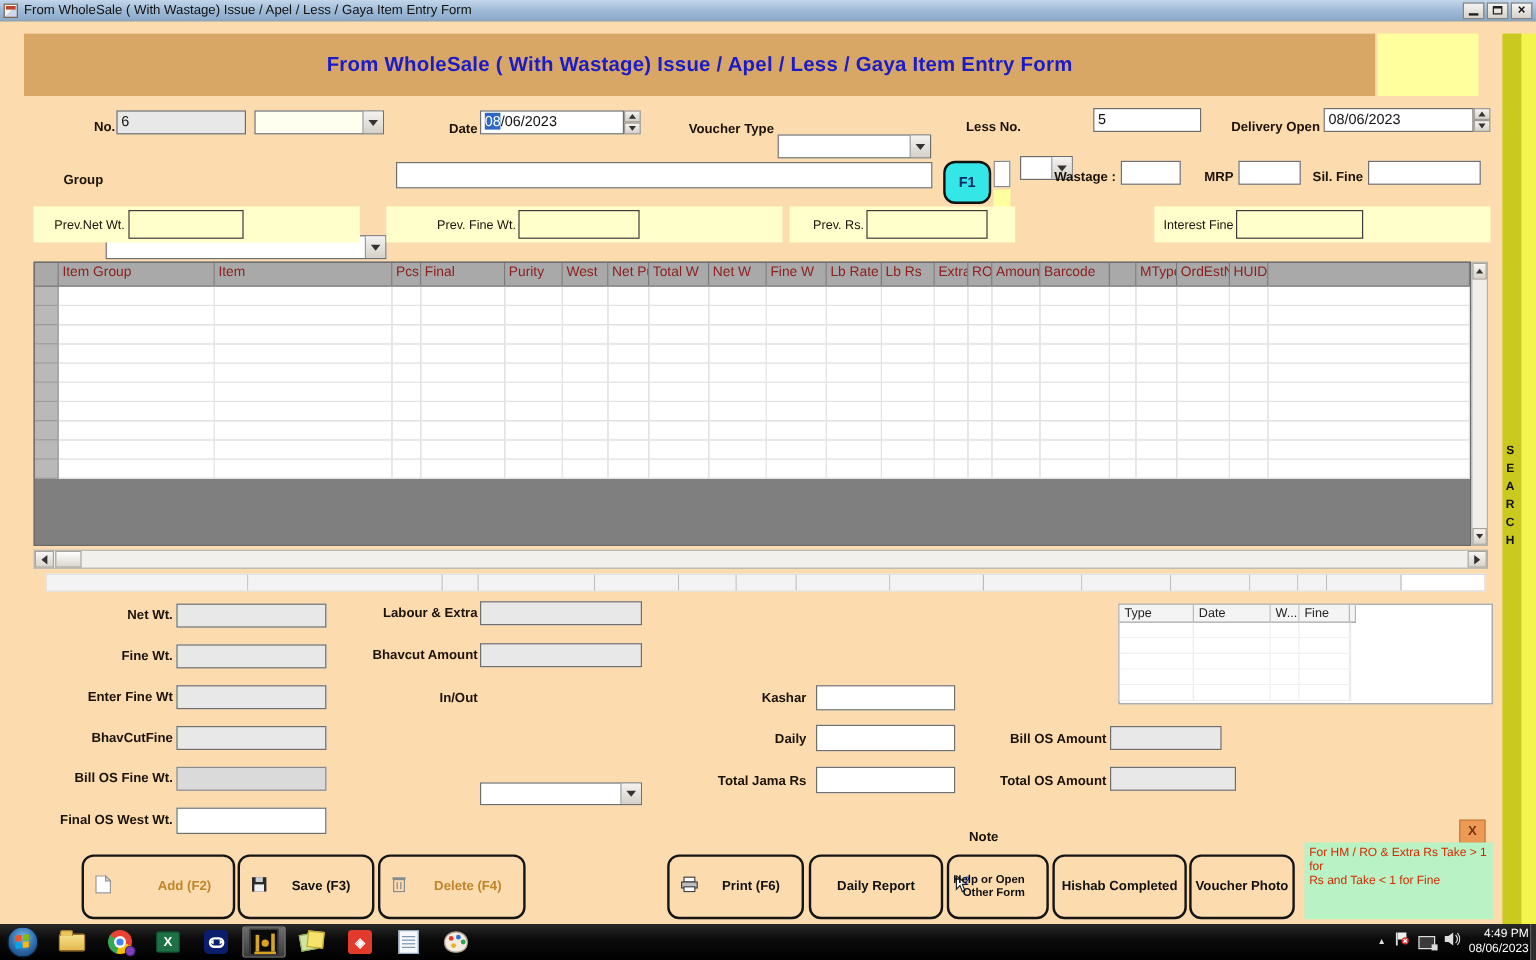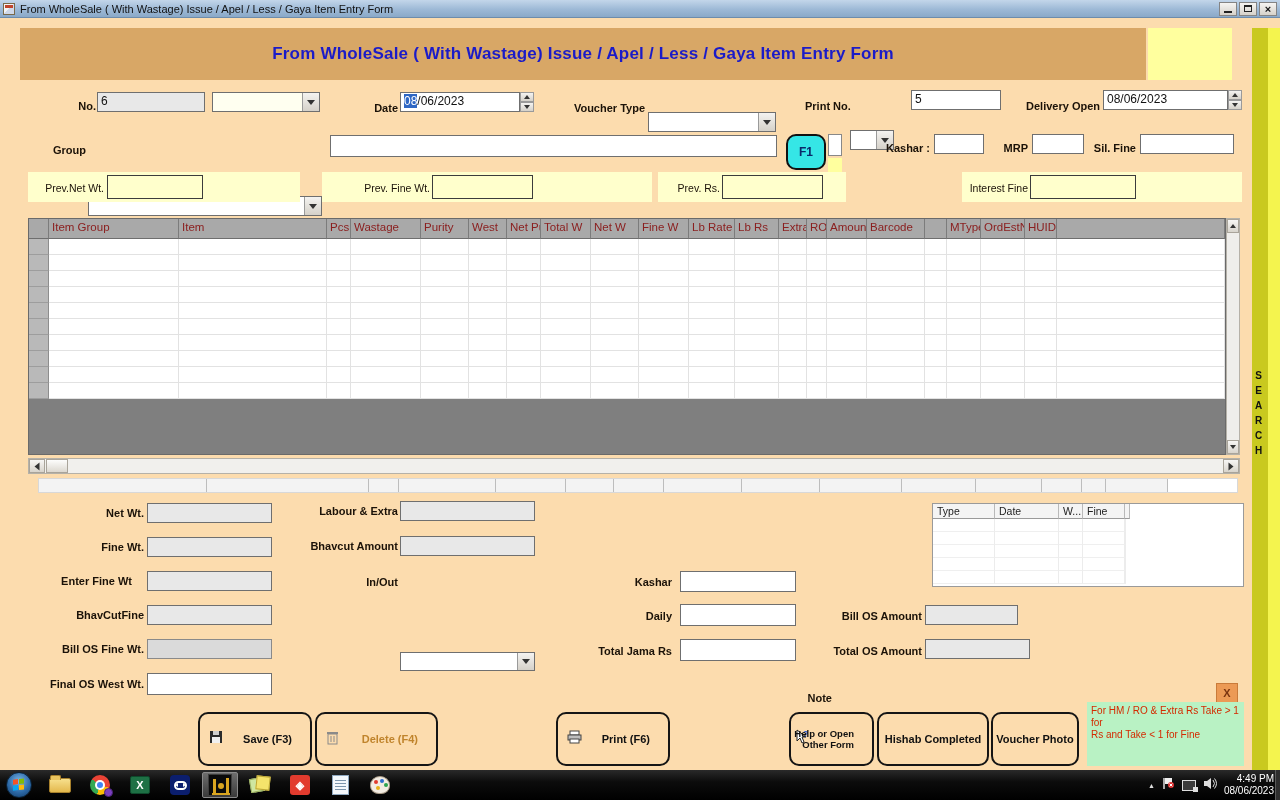--- a/index.html
+++ b/index.html
@@ -193,21 +193,21 @@
       </div>
     </div>
 
   <div class="abs lbl r" style="left:565px;top:84px;width:80px;">Voucher Type</div>
   <div class="abs combo" style="left:648px;top:74px;width:128px;">
       <span class="dd">
         <span class="dd-arrow"></span>
       </span>
     </div>
 
-  <div class="abs lbl r" style="left:805px;top:82px;width:42px;">Print No.</div>
+  <div class="abs lbl r" style="left:805px;top:82px;width:42px;">Less No.</div>
   <div class="abs combo" style="left:850px;top:72px;width:44px;">
       <span class="dd">
         <span class="dd-arrow"></span>
       </span>
     </div>
   <div class="abs tb" style="left:911px;top:72px;width:90px;">5</div>
 
   <div class="abs lbl r" style="left:1022px;top:82px;width:78px;">Delivery  Open</div>
   <div class="abs tb" style="left:1103px;top:72px;width:125px;">08/06/2023</div>
   <div class="abs spin" style="left:1228px;top:72px;">
@@ -223,21 +223,21 @@
   <div class="abs combo" style="left:88px;top:118px;width:234px;">
       <span class="dd">
         <span class="dd-arrow"></span>
       </span>
     </div>
   <div class="abs tb" style="left:330px;top:117px;width:447px;height:22px;"></div>
   <div class="abs f1-btn">F1</div>
   <div class="abs" style="left:828px;top:116px;width:14px;height:22px;background:#fff;border:1px solid #888;"></div>
   <div class="abs" style="left:828px;top:140px;width:14px;height:16px;background:#ffff9e;"></div>
 
-  <div class="abs lbl r" style="left:860px;top:124px;width:70px;">Kashar :</div>
+  <div class="abs lbl r" style="left:860px;top:124px;width:70px;">Wastage :</div>
   <div class="abs tb" style="left:934px;top:116px;width:50px;"></div>
   <div class="abs lbl r" style="left:996px;top:124px;width:32px;">MRP</div>
   <div class="abs tb" style="left:1032px;top:116px;width:52px;"></div>
   <div class="abs lbl r" style="left:1088px;top:124px;width:48px;">Sil. Fine</div>
   <div class="abs tb" style="left:1140px;top:116px;width:94px;"></div>
 
   <div class="abs band" style="left:28px;width:272px;"></div>
   <div class="abs band" style="left:322px;width:330px;"></div>
   <div class="abs band" style="left:658px;width:188px;"></div>
   <div class="abs band" style="left:962px;width:280px;"></div>
@@ -249,21 +249,21 @@
   <div class="abs tb band" style="left:722px;top:157px;width:101px;"></div>
   <div class="abs lbl r" style="left:965px;top:164px;width:63px;font-weight:normal;font-size:10.5px;">Interest Fine</div>
   <div class="abs tb band" style="left:1030px;top:157px;width:106px;"></div>
 
   <div class="abs grid">
     <div class="ghead">
         <div class="gh" style="width: 20px;"></div>
         <div class="gh" style="width: 130px;">Item Group</div>
         <div class="gh" style="width: 148px;">Item</div>
         <div class="gh" style="width: 24px;">Pcs</div>
-        <div class="gh" style="width: 70px;">Wastage</div>
+        <div class="gh" style="width: 70px;">Final</div>
         <div class="gh" style="width: 48px;">Purity</div>
         <div class="gh" style="width: 38px;">West</div>
         <div class="gh" style="width: 34px;">Net Pu</div>
         <div class="gh" style="width: 50px;">Total W</div>
         <div class="gh" style="width: 48px;">Net W</div>
         <div class="gh" style="width: 50px;">Fine W</div>
         <div class="gh" style="width: 46px;">Lb Rate</div>
         <div class="gh" style="width: 44px;">Lb Rs</div>
         <div class="gh" style="width: 28px;">ExtraR</div>
         <div class="gh" style="width: 20px;">RO/</div>
@@ -555,21 +555,21 @@
     </div>
 
   <div class="abs strip-olive"></div>
   <div class="abs strip-bright"></div>
   <div class="abs search-text">SEARCH</div>
 
   <div class="abs lbl r" style="left:40px;top:489px;width:104px;">Net Wt.</div>
   <div class="abs tb gray" style="left:147px;top:485px;width:125px;"></div>
   <div class="abs lbl r" style="left:40px;top:523px;width:104px;">Fine Wt.</div>
   <div class="abs tb gray" style="left:147px;top:519px;width:125px;"></div>
-  <div class="abs lbl r" style="left:28px;top:557px;width:104px;text-align:right;">Enter Fine Wt</div>
+  <div class="abs lbl r" style="left:40px;top:557px;width:104px;text-align:right;">Enter Fine Wt</div>
   <div class="abs tb gray" style="left:147px;top:553px;width:125px;"></div>
   <div class="abs lbl r" style="left:40px;top:591px;width:104px;">BhavCutFine</div>
   <div class="abs tb gray" style="left:147px;top:587px;width:125px;"></div>
   <div class="abs lbl r" style="left:40px;top:625px;width:104px;">Bill OS Fine Wt.</div>
   <div class="abs tb dark" style="left:147px;top:621px;width:125px;"></div>
   <div class="abs lbl r" style="left:40px;top:660px;width:104px;">Final OS West Wt.</div>
   <div class="abs tb" style="left:147px;top:655px;width:125px;height:22px;"></div>
 
   <div class="abs lbl r" style="left:288px;top:487px;width:110px;">Labour &amp; Extra</div>
   <div class="abs tb gray" style="left:400px;top:483px;width:135px;"></div>
@@ -642,20 +642,29 @@
         <div class="mrow">
           <div class="mc" style="width: 62px;"></div>
           <div class="mc" style="width: 64px;"></div>
           <div class="mc" style="width: 24px;"></div>
           <div class="mc" style="width: 42px;"></div>
           <div class="mc fill"></div>
         </div>
       </div>
   </div>
 
+  <div class="btn dis" style="left:68px;width:128px;">
+    <span class="bicon">
+      <svg width="14" height="16" viewBox="0 0 14 16">
+          <path d="M1 1 h8 l4 4 v10 h-12 z" fill="#fdfdfd" stroke="#9a9a9a"></path>
+          <path d="M9 1 l4 4 h-4 z" fill="#d8d8d8" stroke="#9a9a9a"></path>
+        </svg>
+    </span>
+    <span class="blabel">Add (F2)</span>
+  </div>
   <div class="btn" style="left:198px;width:114px;">
     <span class="bicon">
       <svg width="14" height="14" viewBox="0 0 14 14">
           <rect x="1" y="1" width="12" height="12" fill="#2b2b2b"></rect>
           <rect x="4" y="1" width="6" height="4" fill="#cfcfcf"></rect>
           <rect x="3" y="7" width="8" height="6" fill="#f0f0f0"></rect>
         </svg>
     </span>
     <span class="blabel">Save (F3)</span>
   </div>
@@ -672,20 +681,23 @@
   </div>
   <div class="btn" style="left:556px;width:114px;">
     <span class="bicon">
       <svg width="15" height="14" viewBox="0 0 15 14">
           <rect x="3" y="1" width="9" height="4" fill="#fff" stroke="#444"></rect>
           <rect x="1" y="5" width="13" height="5" fill="#bdbdbd" stroke="#444"></rect>
           <rect x="3" y="9" width="9" height="4" fill="#fff" stroke="#444"></rect>
         </svg>
     </span>
     <span class="blabel">Print (F6)</span>
+  </div>
+  <div class="btn center" style="left:674px;width:112px;">
+    <span class="blabel">Daily Report</span>
   </div>
   <div class="btn" style="left:789px;width:85px;">
     <span class="bicon" style="left:4px;">
       <svg width="14" height="16" viewBox="0 0 14 16">
           <path d="M2 1 l0 11 3 -3 2 5 2 -1 -2 -5 4 0 z" fill="#fff" stroke="#222"></path>
           <text x="8" y="8" font-size="9" font-weight="bold" fill="#1b4fd8">?</text>
         </svg>
     </span>
     <span class="blabel help-label">Help or Open Other Form</span>
   </div>

